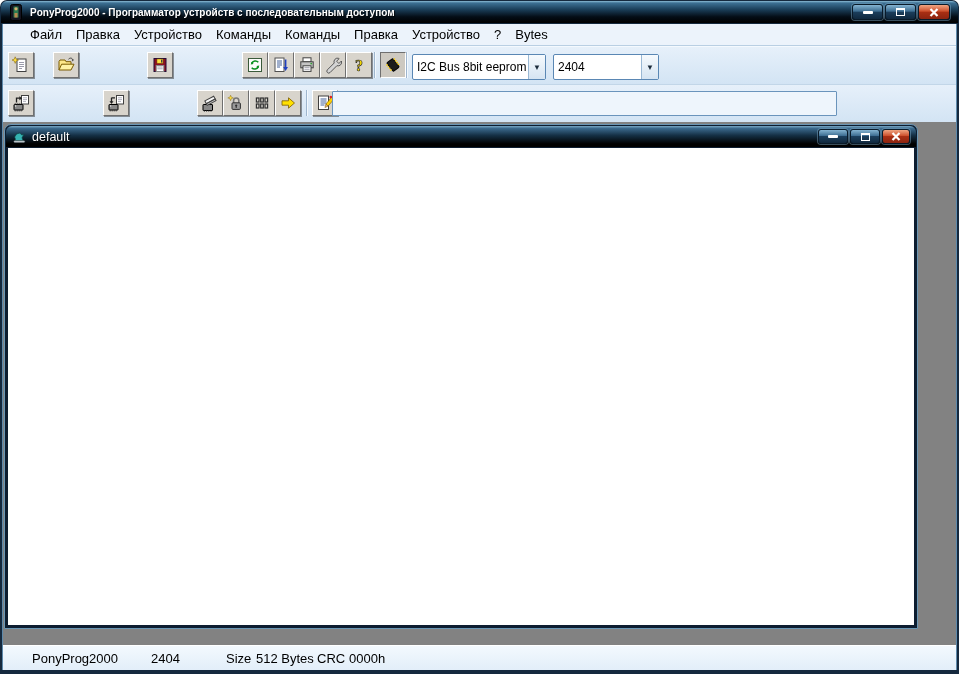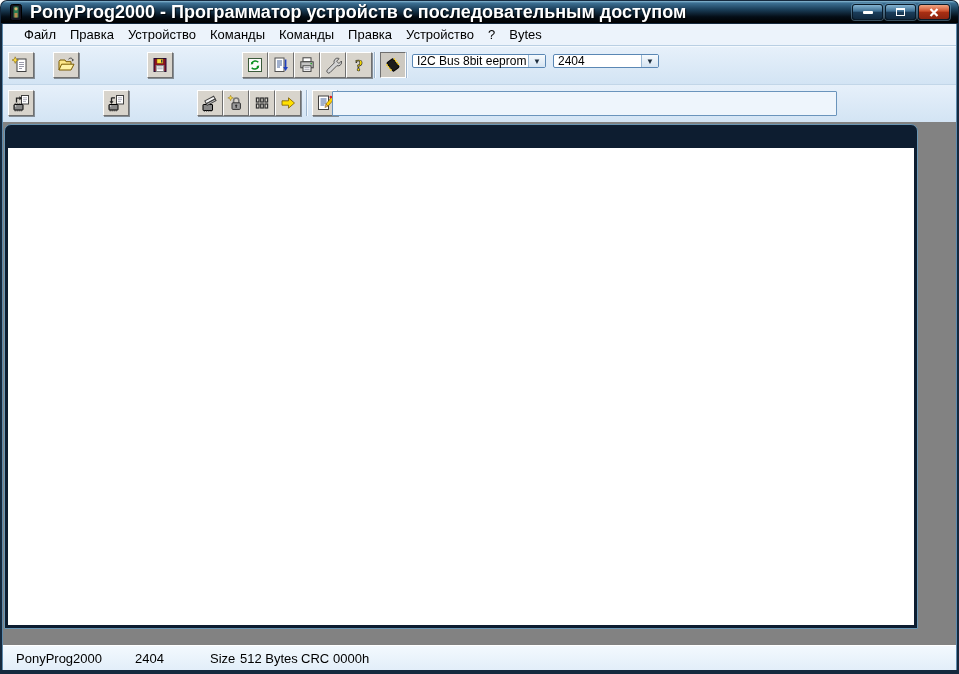--- a/index.html
+++ b/index.html
@@ -20,21 +20,21 @@
 
   
   .titlebar {
     position:absolute; left:1px; right:1px; top:1px; height:22px;
     border-radius:6px 6px 0 0;
     background:linear-gradient(to bottom, #8cbcd6 0%, #3d7094 9%, #1b3f5a 38%, #040d16 72%, #000 100%);
     display:flex; align-items:center;
   }
   .app-icon { width:16px; height:17px; margin-left:7px; flex:0 0 auto; }
   .titlebar .title {
-    color:#fff; font-size:18px; font-weight:bold; margin-left:6px;
+    color:#fff; font-size:10px; font-weight:bold; margin-left:6px;
     text-shadow:1px 1px 1px rgba(0,0,0,.8); white-space:nowrap;
   }
   .win-controls { position:absolute; top:3px; right:8px; display:flex; gap:2px; }
   .wbtn {
     height:16px; border-radius:3px; border:1px solid #091a29;
     box-shadow:0 0 0 1px rgba(130,175,205,.45);
     display:flex; align-items:center; justify-content:center; cursor:default;
   }
   .wbtn.minb, .wbtn.maxb {
     width:31px;
@@ -45,21 +45,21 @@
     background:linear-gradient(to bottom,#f0a582 0%,#cc4f2c 45%,#a92f14 50%,#8c2410 100%);
   }
   .glyph-min { width:10px; height:3px; background:#fff; border-radius:1px; }
   .glyph-max { width:9px; height:8px; border:1px solid #fff; border-top:2px solid #fff; }
   .glyph-x { width:10px; height:9px; }
 
   
   .menubar {
     position:absolute; left:3px; right:3px; top:24px; height:22px;
     background:#ecf3fb; border-bottom:1px solid #b9cfe3;
-    display:flex; align-items:center; padding-left:14px;
+    display:flex; align-items:center; padding-left:20px;
     font-size:13px; color:#000;
   }
   .menu-item { padding:2px 7px; white-space:nowrap; }
 
   
   .toolbar {
     position:absolute; left:3px; right:3px; height:38px;
     background:linear-gradient(to bottom,#e6f0fa,#d3e4f4);
     border-top:1px solid #f4f9fe;
   }
@@ -75,21 +75,21 @@
   .tbtn.pressed {
     background:#cdc9c1;
     border-color:#6f6f6f #ffffff #ffffff #6f6f6f;
     box-shadow:none;
   }
   .tsep { position:absolute; top:5px; width:2px; height:26px;
     border-left:1px solid #9fb6ce; border-right:1px solid #f2f8fd; }
 
   
   .combo {
-    position:absolute; top:7px; height:14px; background:#fff;
+    position:absolute; top:7px; height:26px; background:#fff;
     border:1px solid #5a87b4; border-radius:2px;
     display:flex; align-items:center; font-size:12px; color:#000;
   }
   .combo-value { flex:1; padding:0 4px; white-space:nowrap; overflow:hidden; }
   .combo-arrow {
     width:17px; height:100%; border-left:1px solid #9ab8d4;
     background:linear-gradient(to bottom,#f6fafd,#d5e4f2);
     display:flex; align-items:center; justify-content:center;
     font-size:8px; color:#1c2c3c;
   }
@@ -123,21 +123,21 @@
   .child-controls .closeb { width:28px; }
   .child-client { position:absolute; left:3px; right:3px; top:23px; bottom:3px; background:#ffffff; }
 
   
   .statusbar {
     position:absolute; left:3px; right:3px; bottom:4px; height:25px;
     background:linear-gradient(to bottom,#f3f9fe,#e2eef9);
     border-top:1px solid #ffffff;
     font-size:13px; color:#000;
   }
-  .statusbar span { position:absolute; top:5px; white-space:nowrap; }
+  .statusbar span { position:absolute; top:5px; white-space:nowrap;margin-left:16px; }
   .sb-app   { left:13px; }
   .sb-dev   { left:132px; }
   .sb-sizel { left:207px; }
   .sb-sizev { left:237px; }
   .sb-crcl  { left:298px; }
   .sb-crcv  { left:330px; }
 
   svg { display:block; }
 </style>
 </head>
@@ -356,20 +356,42 @@
         </g>
         <circle cx="14.8" cy="3" r="1.3" fill="#e02020"></circle>
       </svg>
     </div>
 
     <input class="note-field" type="text" value="" style="">
   </div>
 
   <div class="mdi">
     <div class="child">
+      <div class="child-tb">
+        <div class="pony-ic">
+          <svg viewBox="0 0 15 14" width="15" height="14">
+            <path d="M3 10.5h8L10 7.8l2-3.6-2.2 0.9L8 3 4.6 4 2.6 7l0.8 2z" fill="#35b2b2" stroke="#0a3c3c" stroke-width="0.6"></path>
+            <rect x="1.8" y="10.8" width="11" height="1.6" rx="0.8" fill="#cfd6da" stroke="#5a6a72" stroke-width="0.4"></rect>
+          </svg>
+        </div>
+        <span class="child-title">default</span>
+        <div class="child-controls">
+          <div class="wbtn minb">
+              <div class="glyph-min"></div>
+            </div>
+          <div class="wbtn maxb">
+              <div class="glyph-max"></div>
+            </div>
+          <div class="wbtn closeb">
+            <svg class="glyph-x" viewBox="0 0 10 9">
+                <path d="M1.5 1 L8.5 8 M8.5 1 L1.5 8" stroke="#fff" stroke-width="2.2"></path>
+              </svg>
+          </div>
+        </div>
+      </div>
       <div class="child-client"></div>
     </div>
   </div>
 
   <div class="statusbar">
     <span class="sb-app">PonyProg2000</span>
     <span class="sb-dev">2404</span>
     <span class="sb-sizel">Size</span>
     <span class="sb-sizev">512 Bytes</span>
     <span class="sb-crcl">CRC</span>

